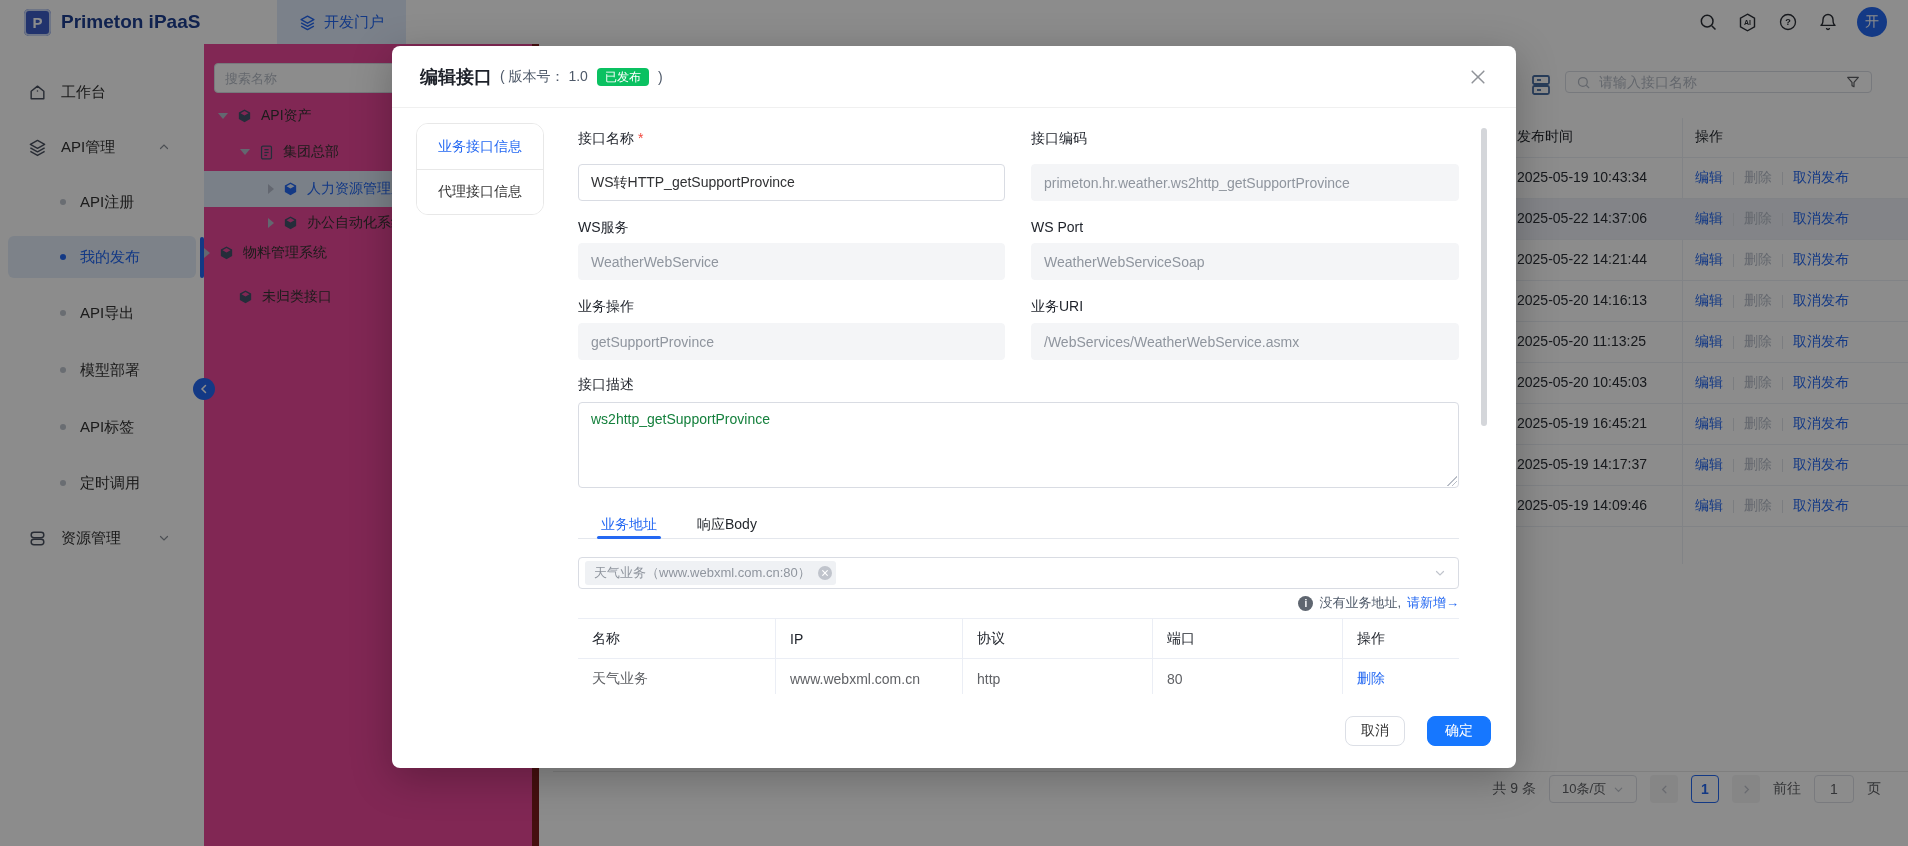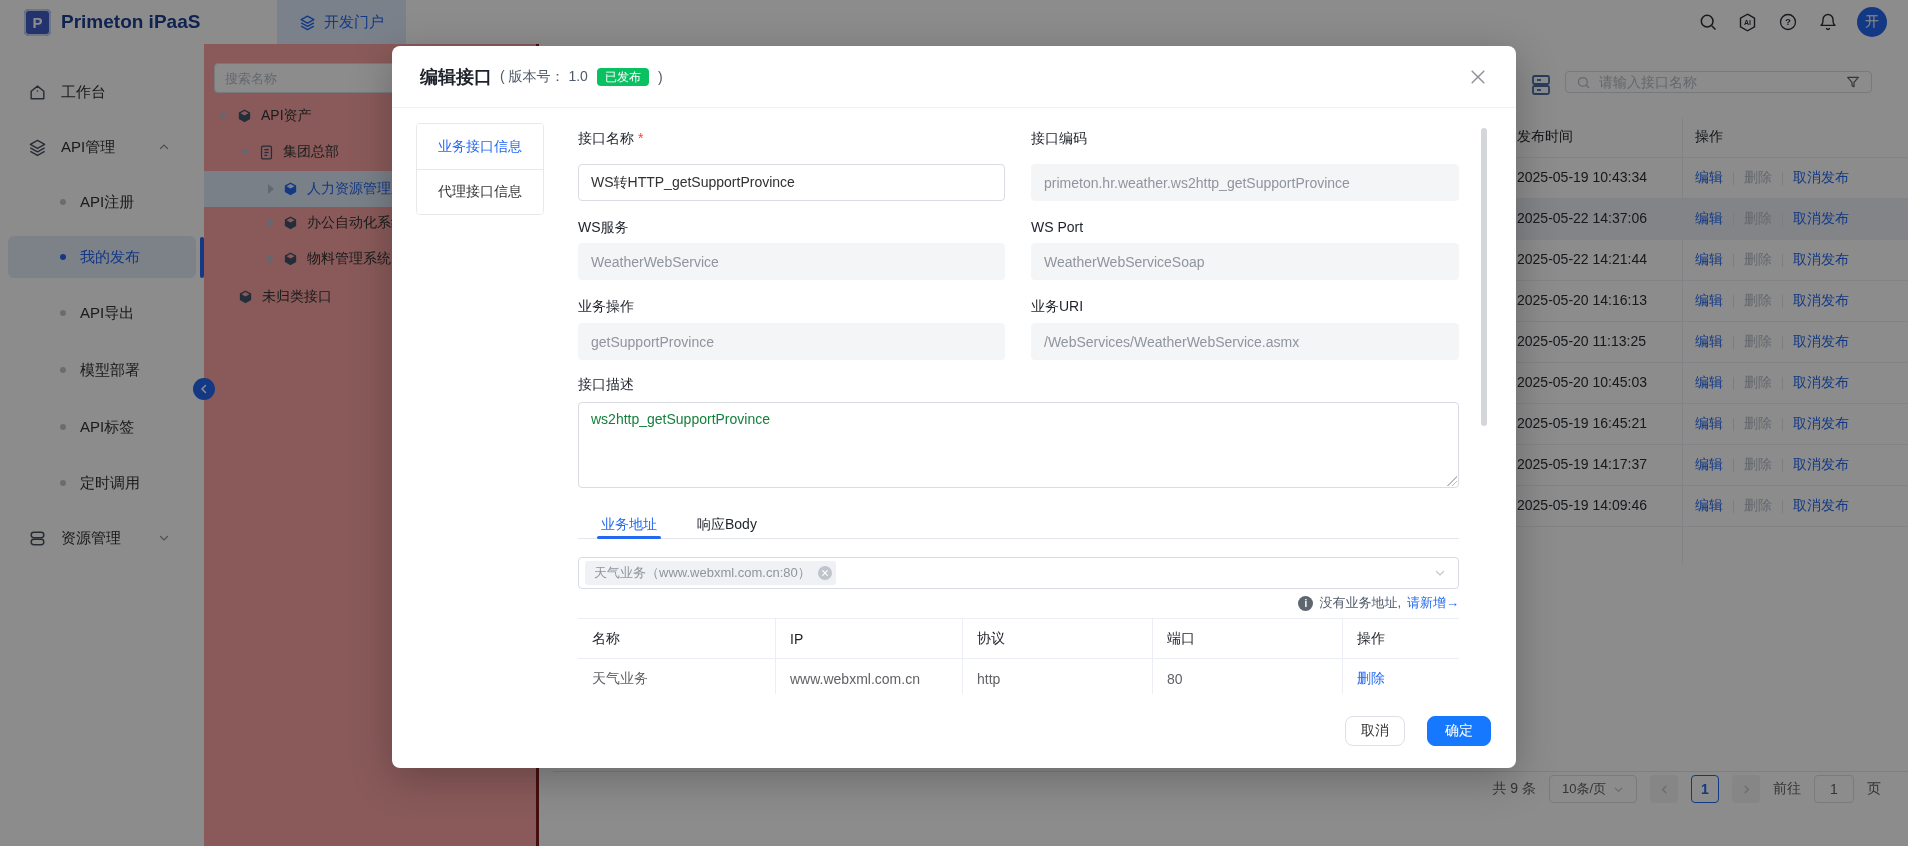--- a/index.html
+++ b/index.html
@@ -20,21 +20,21 @@
   .sidebar { position:absolute; top:44px; left:0; width:204px; bottom:0; background:#fff; }
   .menu-item { position:absolute; left:8px; right:8px; height:42px; border-radius:6px; display:flex; align-items:center; font-size:15px; color:#333; cursor:pointer; }
   .menu-item .mi-icon { width:19px; height:19px; margin-left:20px; margin-right:14px; color:#4a5160; flex:0 0 auto; }
   .menu-item .bullet { width:6px; height:6px; border-radius:50%; background:#c0c6cf; margin-left:52px; margin-right:14px; flex:0 0 auto; }
   .menu-item.active { background:#e3edfa; color:#2468f2; }
   .menu-item.active .bullet { background:#2468f2; }
   .mi-chevron { margin-left:auto; margin-right:26px; color:#8a9099; width:12px; height:12px; }
   .active-bar { position:absolute; right:0; top:193px; width:4px; height:41px; background:#2468f2; border-radius:2px; }
 
   
-  .tree-panel { position:absolute; top:44px; left:204px; width:335px; bottom:0; background:#fca5a5; border-right:3px solid #7f1d1d; }
+  .tree-panel { position:absolute; top:44px; left:204px; width:335px; bottom:0; background:#ec4899; border-right:7px solid #7f1d1d; }
   .tree-search { position:absolute; left:10px; top:19px; width:312px; height:30px; border:1px solid #d9dce3; border-radius:4px; padding:0 10px; font-size:13px; color:#303133; font-family:inherit; }
   .tree-search::placeholder { color:#b6bcc6; }
   .tree-row { position:absolute; left:0; right:1px; height:36px; display:flex; align-items:center; font-size:14px; color:#333; white-space:nowrap; overflow:hidden; cursor:pointer; }
   .tree-row.selected { background:#dfeaf8; color:#2468f2; }
   .cd { width:0; height:0; border-left:5px solid transparent; border-right:5px solid transparent; border-top:6px solid #b4bccc; margin-right:8px; flex:0 0 auto; }
   .cr { width:0; height:0; border-top:5px solid transparent; border-bottom:5px solid transparent; border-left:6px solid #b4bccc; margin-right:8px; flex:0 0 auto; }
   .cnone { width:11px; margin-right:8px; flex:0 0 auto; }
   .t-icon { width:17px; height:17px; margin-right:8px; color:#42526b; flex:0 0 auto; }
   .tree-row.selected .t-icon { color:#2468f2; }
   .collapse-btn { position:absolute; left:193px; top:378px; width:22px; height:22px; border-radius:50%; background:#2468f2; z-index:2; display:flex; align-items:center; justify-content:center; color:#fff; cursor:pointer; }
@@ -69,21 +69,21 @@
   
   .dim { position:absolute; inset:0; background:rgba(0,0,0,0.45); z-index:5; }
 
   
   .modal { position:absolute; left:392px; top:46px; width:1124px; height:722px; background:#fff; border-radius:8px; z-index:10; box-shadow:0 10px 40px rgba(0,0,0,.25); }
   .m-header { position:absolute; top:0; left:0; right:0; height:62px; border-bottom:1px solid #f0f0f0; display:flex; align-items:center; padding-left:28px; }
   .m-title { font-size:18px; font-weight:bold; color:#1d2129; }
   .m-version { font-size:14px; color:#4e5969; margin-left:8px; display:flex; align-items:center; gap:9px; }
   .badge { background:#0ac161; color:#fff; font-size:12px; padding:3px 8px; border-radius:4px; line-height:1; }
   .m-close { position:absolute; right:28px; top:21px; width:20px; height:20px; color:#909399; cursor:pointer; }
-  .m-tabs { position:absolute; left:24px; top:77px; width:128px; border:1px solid #e8e8e8; border-radius:4px; overflow:hidden; }
+  .m-tabs { position:absolute; left:24px; top:77px; width:128px; border:1px solid #e8e8e8; border-radius:12px; overflow:hidden; }
   .m-tab { height:45px; display:flex; align-items:center; justify-content:center; font-size:14px; color:#333; cursor:pointer; background:#fff; }
   .m-tab.active { color:#2468f2; }
   .m-tab + .m-tab { border-top:1px solid #e8e8e8; }
 
   .f-label { position:absolute; font-size:14px; color:#1d2129; }
   .req { color:#f0483e; margin-left:4px; }
   .f-input { position:absolute; height:37px; border:1px solid #d9dce3; border-radius:4px; padding:0 12px; font-size:14px; color:#303133; background:#fff; font-family:inherit; }
   .f-input.disabled { background:#f4f5f7; border-color:#f4f5f7; color:#8f959e; }
   .f-textarea { position:absolute; left:186px; top:356px; width:881px; height:86px; border:1px solid #d9dce3; border-radius:4px; padding:8px 12px; font-size:14px; color:#15803d; resize:none; font-family:inherit; }
   .resize-grip { position:absolute; left:1055px; top:430px; width:10px; height:10px;
@@ -249,21 +249,21 @@
         </svg>
       <span>人力资源管理系统</span>
     </div>
     <div class="tree-row" style="top:161px;padding-left:64px">
       <span class="cr"></span>
       <svg class="t-icon" viewBox="0 0 24 24" fill="currentColor">
           <path d="M12 2 4 6.5v9L12 20l8-4.5v-9L12 2zm0 2.3 5.6 3.2L12 10.7 6.4 7.5 12 4.3z"></path>
         </svg>
       <span>办公自动化系统</span>
     </div>
-    <div class="tree-row" style="top:197px;padding-left:64px">
+    <div class="tree-row" style="top:191px;">
       <span class="cr"></span>
       <svg class="t-icon" viewBox="0 0 24 24" fill="currentColor">
           <path d="M12 2 4 6.5v9L12 20l8-4.5v-9L12 2zm0 2.3 5.6 3.2L12 10.7 6.4 7.5 12 4.3z"></path>
         </svg>
       <span>物料管理系统</span>
     </div>
     <div class="tree-row" style="top:235px;padding-left:14px">
       <span class="cnone"></span>
       <svg class="t-icon" viewBox="0 0 24 24" fill="currentColor">
           <path d="M12 2 4 6.5v9L12 20l8-4.5v-9L12 2zm0 2.3 5.6 3.2L12 10.7 6.4 7.5 12 4.3z"></path>

